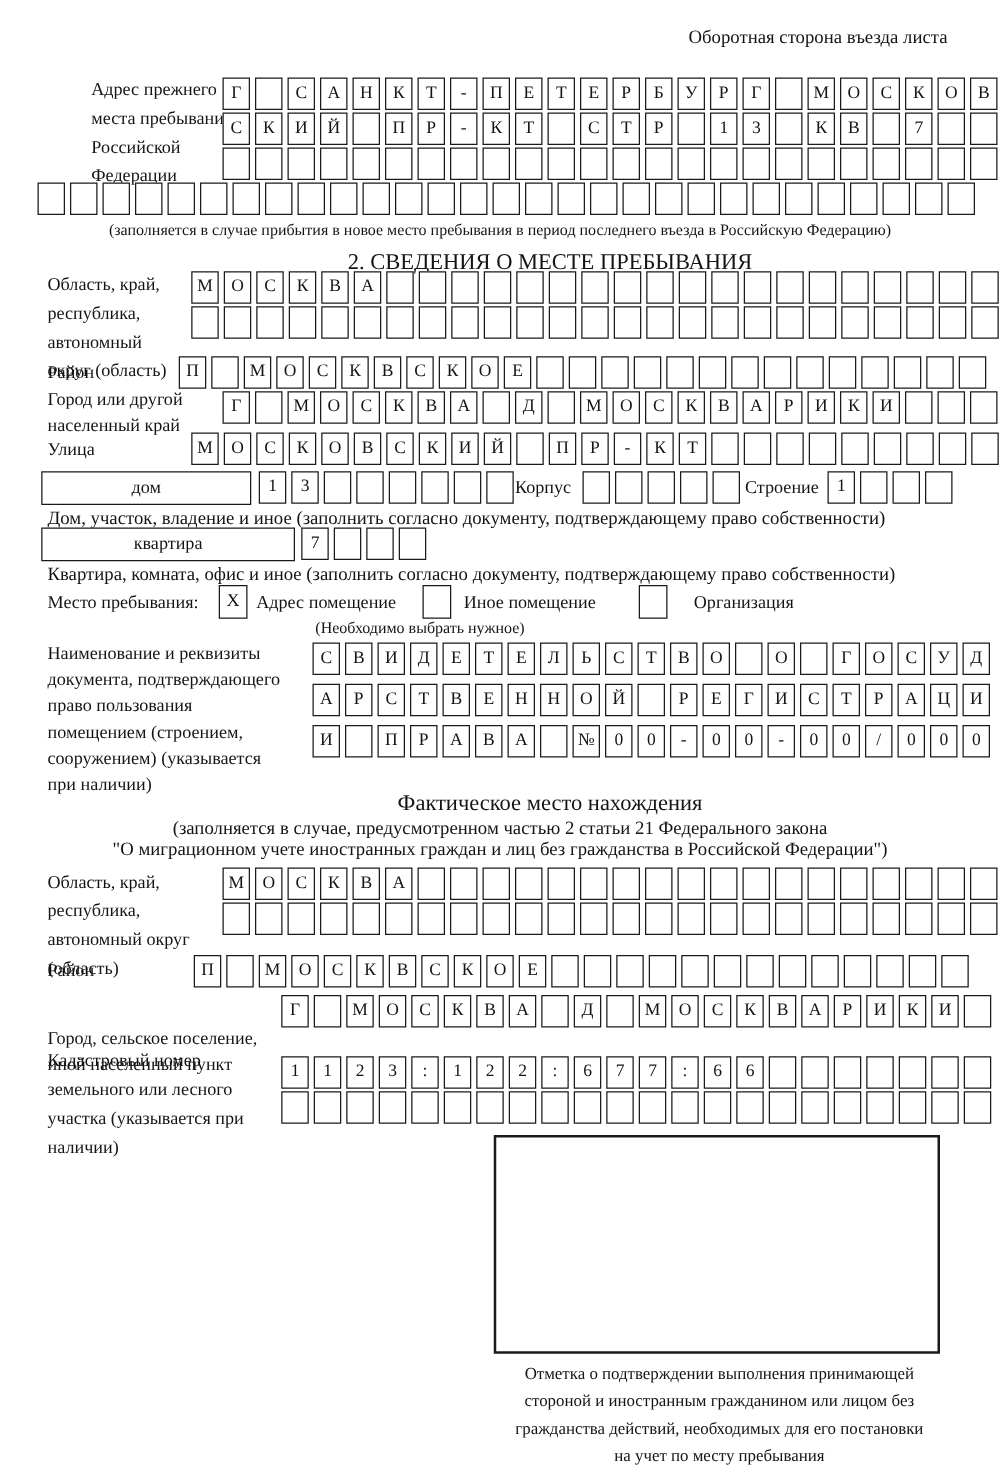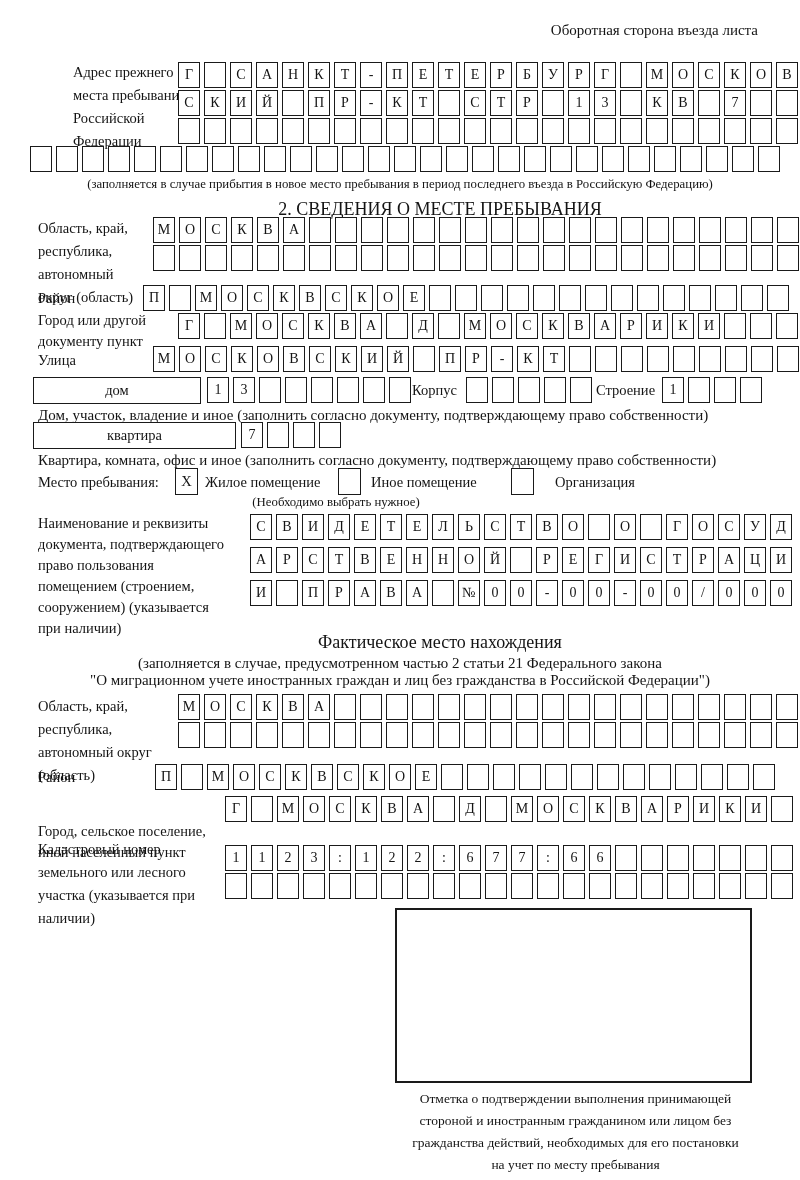--- a/index.html
+++ b/index.html
@@ -236,21 +236,21 @@
       <span class="cell"></span>
       <span class="cell"></span>
       <span class="cell"></span>
       <span class="cell"></span>
       <span class="cell"></span>
       <span class="cell"></span>
       <span class="cell"></span>
       <span class="cell"></span>
     </div>
 
-  <div class="abs label lh21" style="top:310px; left:38px; width:125px;">Город или другой документу пункт</div>
+  <div class="abs label lh21" style="top:310px; left:38px; width:125px;">Город или другой населенный край</div>
   <div class="abs cells" style="top:313px; left:178px;">
       <span class="cell">Г</span>
       <span class="cell"></span>
       <span class="cell">М</span>
       <span class="cell">О</span>
       <span class="cell">С</span>
       <span class="cell">К</span>
       <span class="cell">В</span>
       <span class="cell">А</span>
       <span class="cell"></span>
@@ -332,21 +332,21 @@
   <div class="abs cells" style="top:422px; left:241px;">
       <span class="cell">7</span>
       <span class="cell"></span>
       <span class="cell"></span>
       <span class="cell"></span>
     </div>
   <div class="abs caption13" style="top:452px; left:38px;">Квартира, комната, офис и иное (заполнить согласно документу, подтверждающему право собственности)</div>
 
   <div class="abs label" style="top:471px; left:38px;">Место пребывания:</div>
   <div class="abs checkbox" style="top:468px; left:175px;">X</div>
-  <div class="abs label" style="top:471px; left:205px;">Жилое помещение</div>
+  <div class="abs label" style="top:471px; left:205px;">Адрес помещение</div>
   <div class="abs checkbox" style="top:468px; left:338px;"></div>
   <div class="abs label" style="top:471px; left:371px;">Иное помещение</div>
   <div class="abs checkbox" style="top:468px; left:511px;"></div>
   <div class="abs label" style="top:471px; left:555px;">Организация</div>
   <div class="abs caption" style="top:495px; left:151px; width:370px; text-align:center;">(Необходимо выбрать нужное)</div>
 
   <div class="abs label" style="top:513px; left:38px; width:195px; line-height:21px;">Наименование и реквизиты документа, подтверждающего право пользования помещением (строением, сооружением) (указывается при наличии)</div>
   <div class="abs cells" style="top:514px; left:250px;">
       <span class="cell">С</span>
       <span class="cell">В</span>

